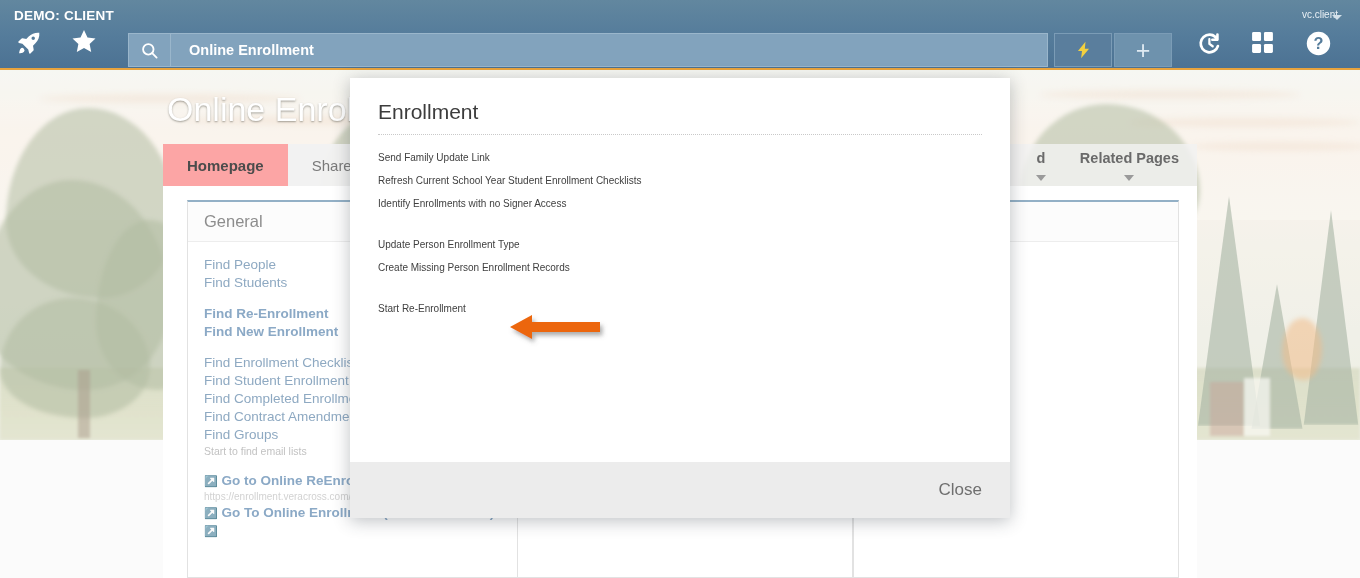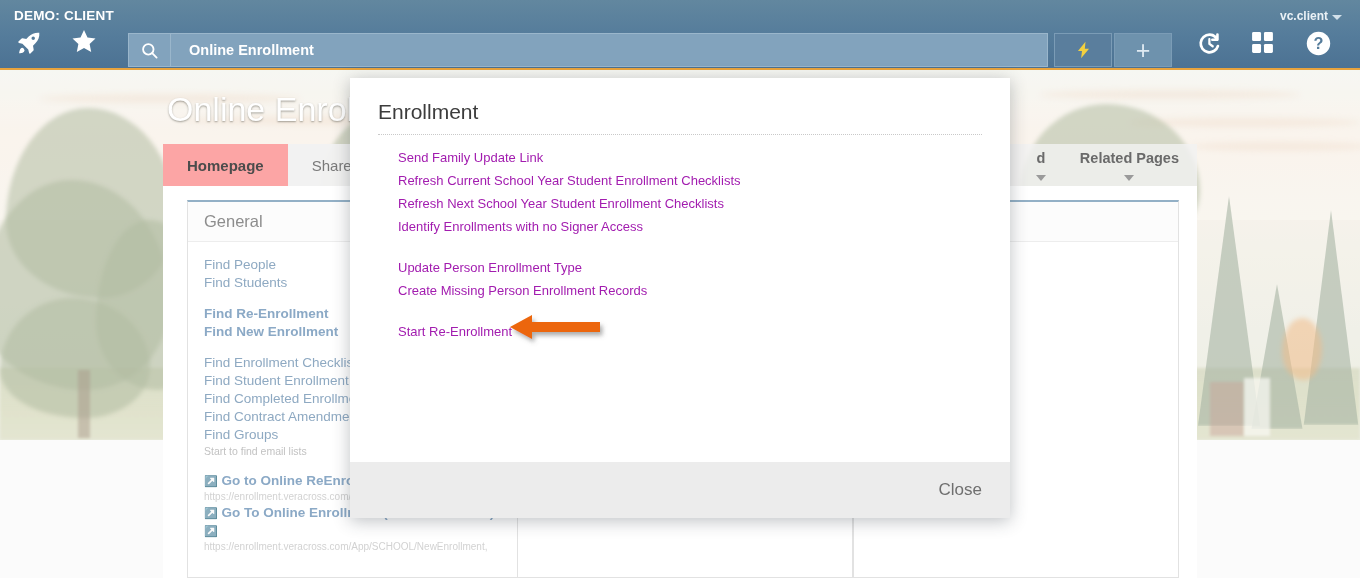--- a/index.html
+++ b/index.html
@@ -64,22 +64,22 @@
     background: linear-gradient(180deg,#62879f 0%, #557c9b 52%, #4c7293 100%);
     border-bottom: 2px solid #e8a33d;
     z-index: 40;
     text-align: right;
   }
   #brandline {
     position:absolute; left:14px; top:8px;
     font-size:13.5px; font-weight:bold; color:#ffffff; letter-spacing:.2px;
   }
   #userline {
-    position:absolute; right:32px; top:9px;
-    font-size:12px; font-weight:bold; color:#eaf1f6;
+    position:absolute; right:22px; top:9px;
+    font-size:10px; font-weight:normal; color:#eaf1f6;
   }
   #user-caret {
     position:absolute; right:18px; top:15px;
     width:0;height:0;border-left:5px solid transparent;border-right:5px solid transparent;
     border-top:5px solid #d2e0ea;
   }
   .ticon {
     position:absolute; top:30px; color:#ffffff; cursor:pointer;
   }
   #icon-rocket { left:16px; font-size:23px; }
@@ -185,22 +185,22 @@
   #modal-title {
     position:absolute; left:28px; top:22px;
     font-size:21px; color:#3c3c3c; font-weight:300;
   }
   #modal-divider {
     position:absolute; left:28px; top:56px; width:604px; height:0;
     border-top:1px dotted #c9c9c9;
   }
   #modal-links { position:absolute; left:28px; top:68px; width:604px; }
   .mlink {
-    display:block; font-size:13px; color:#a21caf; line-height:23px;
-    text-decoration:none; cursor:pointer; white-space:nowrap;margin-left:20px;
+    display:block; font-size:10px; color:#404040; line-height:23px;
+    text-decoration:none; cursor:pointer; white-space:nowrap;
   }
   .mgap { height:18px; }
   #modal-footer {
     position:absolute; left:0; top:384px; width:660px; height:56px;
     background:#ececec; display:flex; align-items:center; justify-content:flex-end;
     padding-right:28px;
   }
   #close-btn { font-size:17px; color:#6f6f6f; font-weight:300; cursor:pointer;text-align:right; }
 
   
@@ -347,21 +347,20 @@
       <a class="lnk strong">
         <span class="ext">↗️</span>
         <span>Go to Online ReEnrollment</span>
       </a>
       <div class="urlline">https://enrollment.veracross.com/App/SCHOOL/ReEnrollment</div>
       <a class="lnk strong">
         <span class="ext">↗️</span>
         <span>Go To Online Enrollment (New Enrollment)</span>
         <span class="ext">↗️</span>
       </a>
-      <div class="urlline">https://enrollment.veracross.com/App/SCHOOL/NewEnrollment,</div>
     </div>
   </div>
 
   <div class="card" id="card-middle"></div>
 
   <div class="card" id="card-right">
     <div class="card-head"></div>
     <div class="card-body">
       <div class="gap"></div>
       <a class="lnk strong">
@@ -386,21 +385,20 @@
 
 <div id="overlay-shadow">
 
   <div id="modal-body">
     <div id="modal-title">Enrollment</div>
     <div id="modal-divider"></div>
 
     <div id="modal-links">
       <a class="mlink">Send Family Update Link</a>
       <a class="mlink">Refresh Current School Year Student Enrollment Checklists</a>
-      <a class="mlink">Refresh Next School Year Student Enrollment Checklists</a>
       <a class="mlink">Identify Enrollments with no Signer Access</a>
 
       <div class="mgap"></div>
 
       <a class="mlink">Update Person Enrollment Type</a>
       <a class="mlink">Create Missing Person Enrollment Records</a>
 
       <div class="mgap"></div>
 
       <a class="mlink">Start Re-Enrollment</a>

